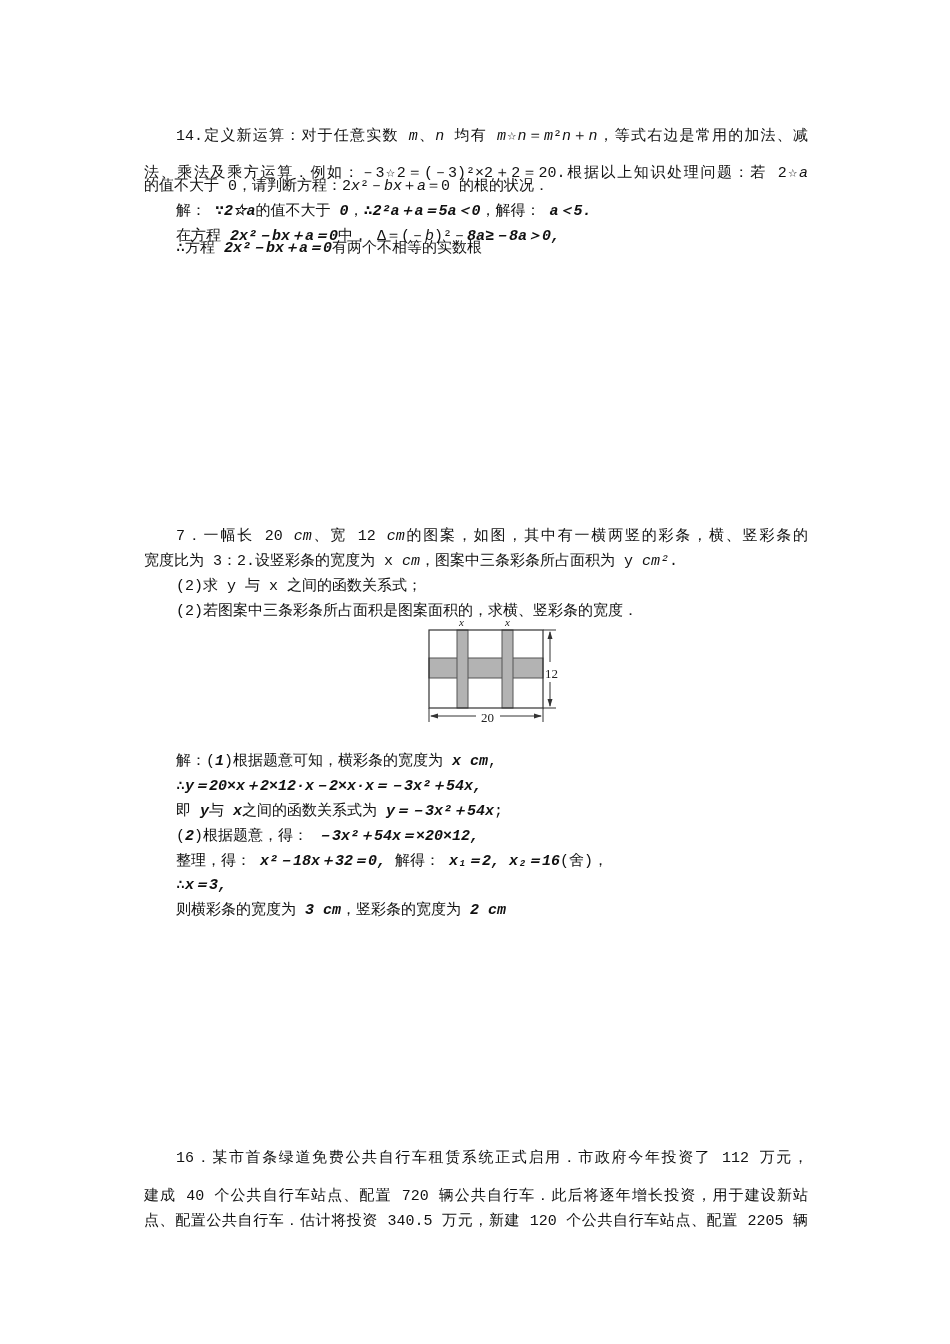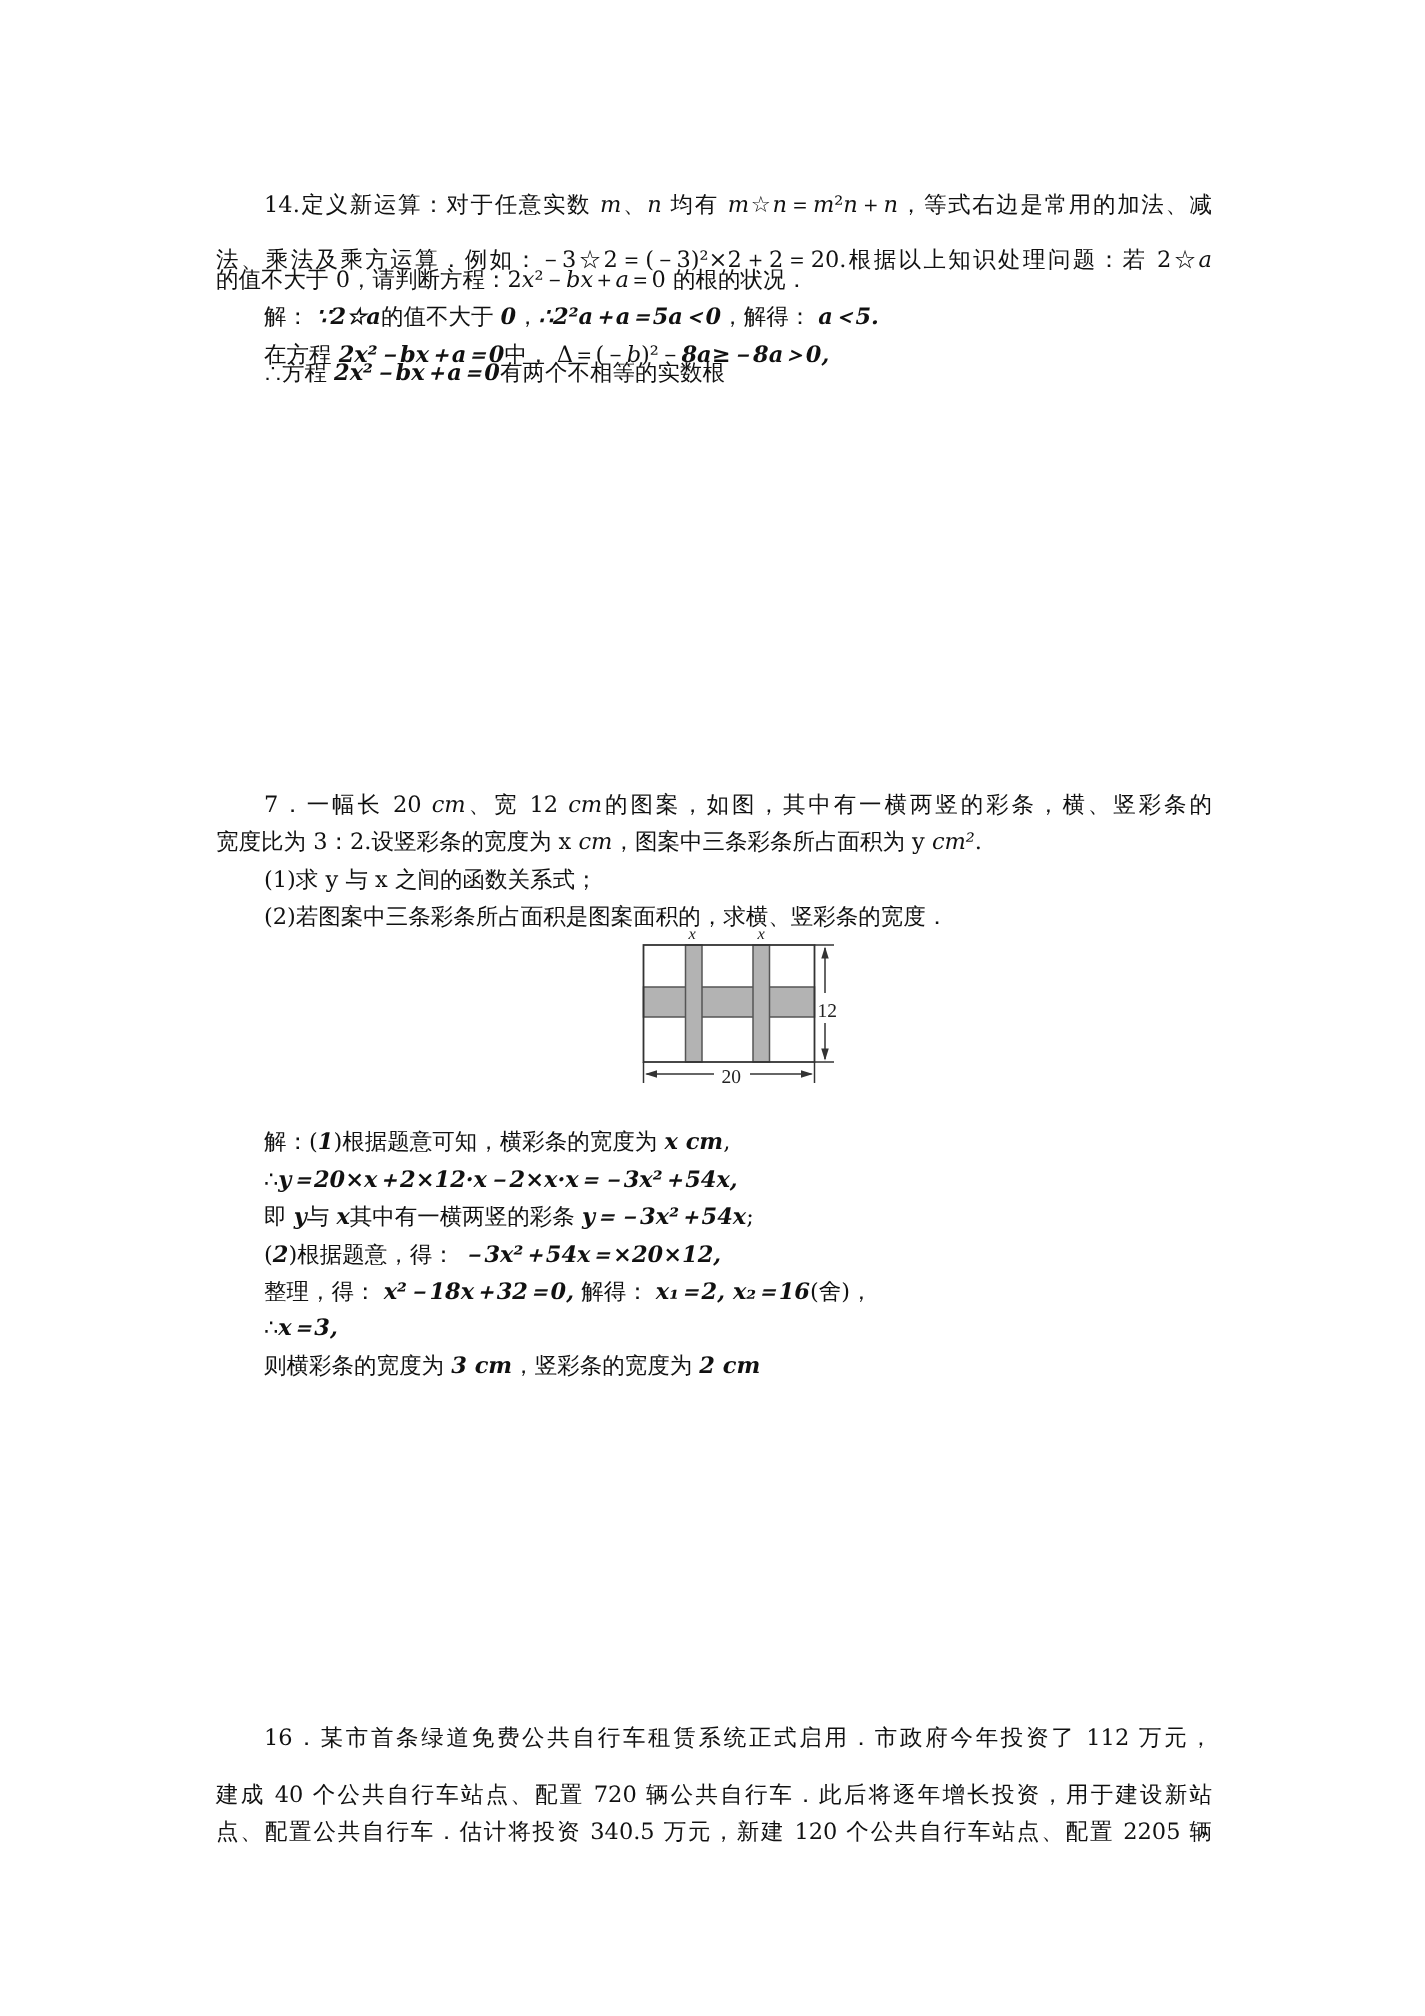--- a/index.html
+++ b/index.html
@@ -3,21 +3,21 @@
 <meta charset="utf-8">
 <style>
   html, body { margin: 0; padding: 0; background: #ffffff; }
   #page {
     position: relative; width: 950px; height: 1344px; overflow: hidden;
     background: #ffffff; color: #111;
     font-family: "DejaVu Serif", "Liberation Serif", serif;
     font-size: 15px;
   }
   .line {
-    position: absolute; height: 25px; line-height: 25px; white-space: nowrap;
+    position: absolute; height: 25px; line-height: 25px; white-space: nowrap; font-family: Liberation Mono, monospace;
   }
   .line.full-first { left: 176px; width: 632px; text-align: justify; text-align-last: justify; white-space: normal; }
   .line.full-wrap { left: 144px; width: 664px; text-align: justify; text-align-last: justify; white-space: normal; margin-top: 12px; }
   .line.wrap { left: 144px; }
   .line.indent { left: 176px; }
   .seg-n { font-style: normal; font-weight: normal; text-align: right; }
   .seg-i { font-style: italic; }
   .seg-bi { font-style: italic; font-weight: bold; }
   #figure { position: absolute; left: 420px; top: 612px; width: 150px; height: 118px; }
   #figure text { font-family: "Liberation Serif", serif; fill: #222; }
@@ -32,21 +32,21 @@
     <div class="line full-wrap" style="top:149px"><span class="seg-n">法、乘法及乘方运算．例如：－3☆2＝(－3)²×2＋2＝20.根据以上知识处理问题：若 2☆</span><span class="seg-i">a</span></div>
     <div class="line wrap" style="top:174px"><span class="seg-n">的值不大于 0，请判断方程：2</span><span class="seg-i">x</span><span class="seg-n">²－</span><span class="seg-i">bx</span><span class="seg-n">＋</span><span class="seg-i">a</span><span class="seg-n">＝0 的根的状况．</span></div>
     <div class="line indent" style="top:199px"><span class="seg-n">解： </span><span class="seg-bi">∵2☆a</span><span class="seg-n">的值不大于 </span><span class="seg-bi">0</span><span class="seg-n">，</span><span class="seg-bi">∴2²a＋a＝5a＜0</span><span class="seg-n">，解得： </span><span class="seg-bi">a＜5.</span></div>
     <div class="line indent" style="top:224px"><span class="seg-n">在方程 </span><span class="seg-bi">2x²－bx＋a＝0</span><span class="seg-n">中， Δ＝(－</span><span class="seg-i">b</span><span class="seg-n">)²－</span><span class="seg-bi">8a≥－8a＞0,</span></div>
     <div class="line indent" style="top:236px"><span class="seg-n">∴方程 </span><span class="seg-bi">2x²－bx＋a＝0</span><span class="seg-n">有两个不相等的实数根</span></div>
   </section>
 
   <section>
     <div class="line full-first" style="top:524px"><span class="seg-n">7．一幅长 20 </span><span class="seg-i">cm</span><span class="seg-n">、宽 12 </span><span class="seg-i">cm</span><span class="seg-n">的图案，如图，其中有一横两竖的彩条，横、竖彩条的</span></div>
     <div class="line wrap" style="top:549px"><span class="seg-n">宽度比为 3：2.设竖彩条的宽度为 x </span><span class="seg-i">cm</span><span class="seg-n">，图案中三条彩条所占面积为 y </span><span class="seg-i">cm²</span><span class="seg-n">.</span></div>
-    <div class="line indent" style="top:574px"><span class="seg-n">(1)求 y 与 x 之间的函数关系式；</span></div>
+    <div class="line indent" style="top:574px"><span class="seg-n">(2)求 y 与 x 之间的函数关系式；</span></div>
     <div class="line indent" style="top:599px"><span class="seg-n">(2)若图案中三条彩条所占面积是图案面积的，求横、竖彩条的宽度．</span></div>
 
     <svg id="figure" viewBox="0 0 150 118">
       <rect x="9" y="18" width="114" height="78" fill="#ffffff"></rect>
       <rect x="9" y="46" width="114" height="20" fill="#b3b3b3" stroke="#555" stroke-width="1"></rect>
       <rect x="37" y="18" width="11" height="78" fill="#b3b3b3" stroke="#555" stroke-width="1"></rect>
       <rect x="82" y="18" width="11" height="78" fill="#b3b3b3" stroke="#555" stroke-width="1"></rect>
       <rect x="9" y="18" width="114" height="78" fill="none" stroke="#333" stroke-width="1.2"></rect>
 
       <line x1="123" y1="18" x2="136" y2="18" stroke="#333" stroke-width="1"></line>
@@ -64,21 +64,21 @@
       <line x1="80" y1="104" x2="121" y2="104" stroke="#333" stroke-width="1"></line>
       <polygon points="122,104 114,101.5 114,106.5" fill="#333"></polygon>
       <text x="61" y="110" font-size="13">20</text>
 
       <text x="39" y="14" font-size="11" font-style="italic">x</text>
       <text x="85" y="14" font-size="11" font-style="italic">x</text>
     </svg>
 
     <div class="line indent" style="top:749px"><span class="seg-n">解：(</span><span class="seg-bi">1</span><span class="seg-n">)根据题意可知，横彩条的宽度为 </span><span class="seg-bi">x  cm</span><span class="seg-n">,</span></div>
     <div class="line indent" style="top:774px"><span class="seg-n">∴</span><span class="seg-bi">y＝20×x＋2×12·x－2×x·x＝－3x²＋54x,</span></div>
-    <div class="line indent" style="top:799px"><span class="seg-n">即 </span><span class="seg-bi">y</span><span class="seg-n">与 </span><span class="seg-bi">x</span><span class="seg-n">其中有一横两竖的彩条 </span><span class="seg-bi">y＝－3x²＋54x</span><span class="seg-n">;</span></div>
+    <div class="line indent" style="top:799px"><span class="seg-n">即 </span><span class="seg-bi">y</span><span class="seg-n">与 </span><span class="seg-bi">x</span><span class="seg-n">之间的函数关系式为 </span><span class="seg-bi">y＝－3x²＋54x</span><span class="seg-n">;</span></div>
     <div class="line indent" style="top:824px"><span class="seg-n">(</span><span class="seg-bi">2</span><span class="seg-n">)根据题意，得： </span><span class="seg-bi">－3x²＋54x＝×20×12,</span></div>
     <div class="line indent" style="top:849px"><span class="seg-n">整理，得： </span><span class="seg-bi">x²－18x＋32＝0,</span><span class="seg-n"> 解得： </span><span class="seg-bi">x₁＝2,  x₂＝16</span><span class="seg-n">(舍)，</span></div>
     <div class="line indent" style="top:873px"><span class="seg-n">∴</span><span class="seg-bi">x＝3,</span></div>
     <div class="line indent" style="top:898px"><span class="seg-n">则横彩条的宽度为 </span><span class="seg-bi">3  cm</span><span class="seg-n">，竖彩条的宽度为 </span><span class="seg-bi">2  cm</span></div>
   </section>
 
   <section>
     <div class="line full-first" style="top:1146px"><span class="seg-n">16．某市首条绿道免费公共自行车租赁系统正式启用．市政府今年投资了 112 万元，</span></div>
     <div class="line full-wrap" style="top:1172px"><span class="seg-n">建成 40 个公共自行车站点、配置 720 辆公共自行车．此后将逐年增长投资，用于建设新站</span></div>
     <div class="line full-wrap" style="top:1197px"><span class="seg-n">点、配置公共自行车．估计将投资 340.5 万元，新建 120 个公共自行车站点、配置 2205 辆</span></div>

